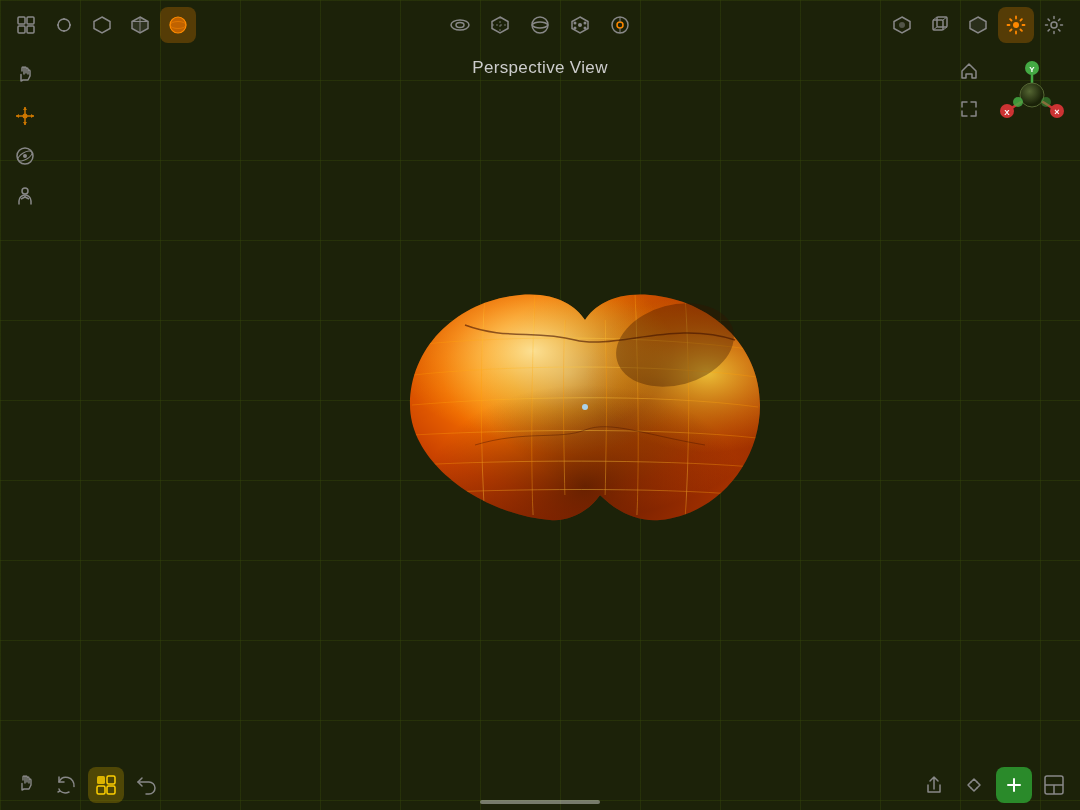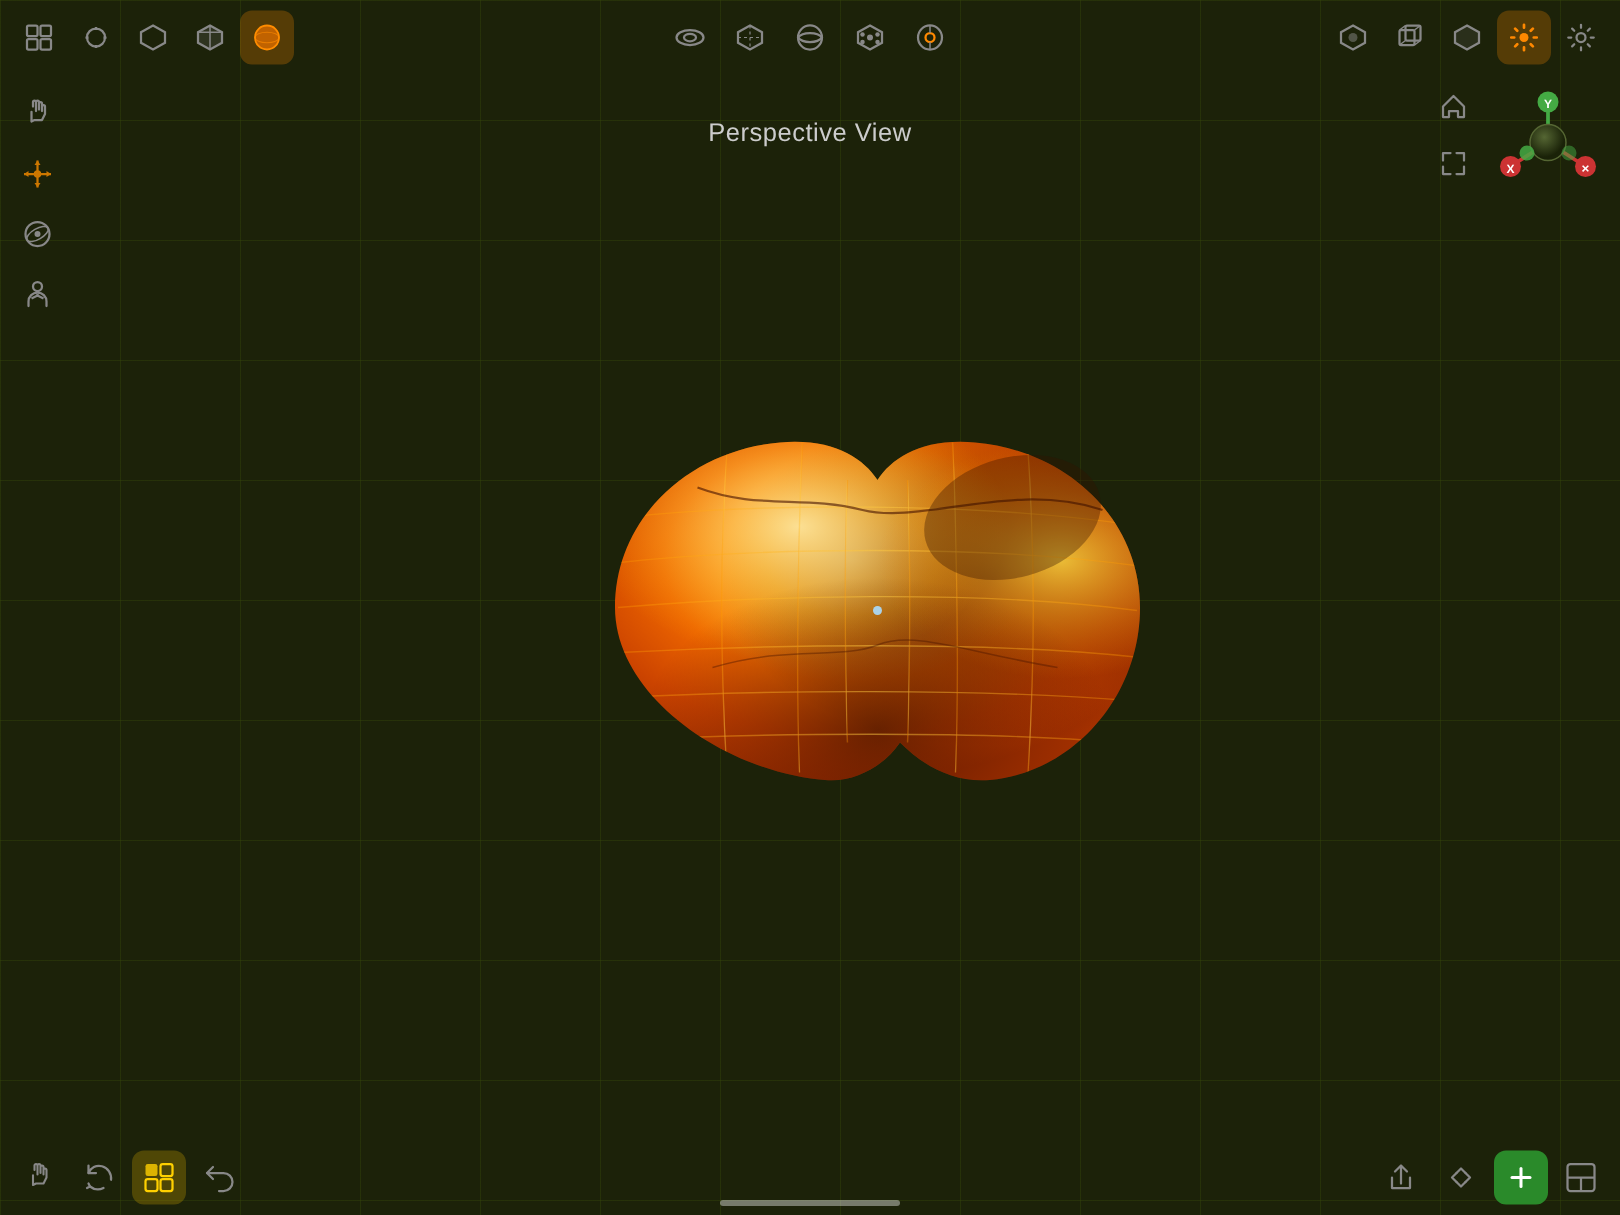--- a/index.html
+++ b/index.html
@@ -90,21 +90,20 @@
       position: absolute;
       top: 58px;
       left: 50%;
       transform: translateX(-50%);
       color: #ccc;
       font-size: 17px;
       font-weight: 400;
       letter-spacing: 0.02em;
       z-index: 10;
       pointer-events: none;
-      margin-top: 21px;
     }
 
     
     #orientation-widget {
       position: absolute;
       top: 55px;
       right: 8px;
       width: 80px;
       height: 80px;
       z-index: 10;

